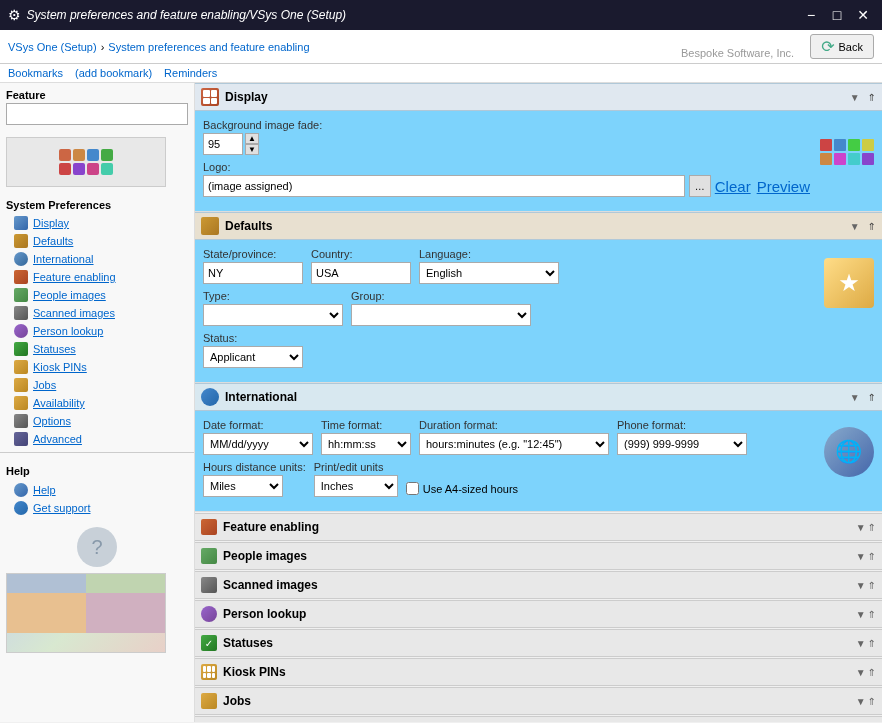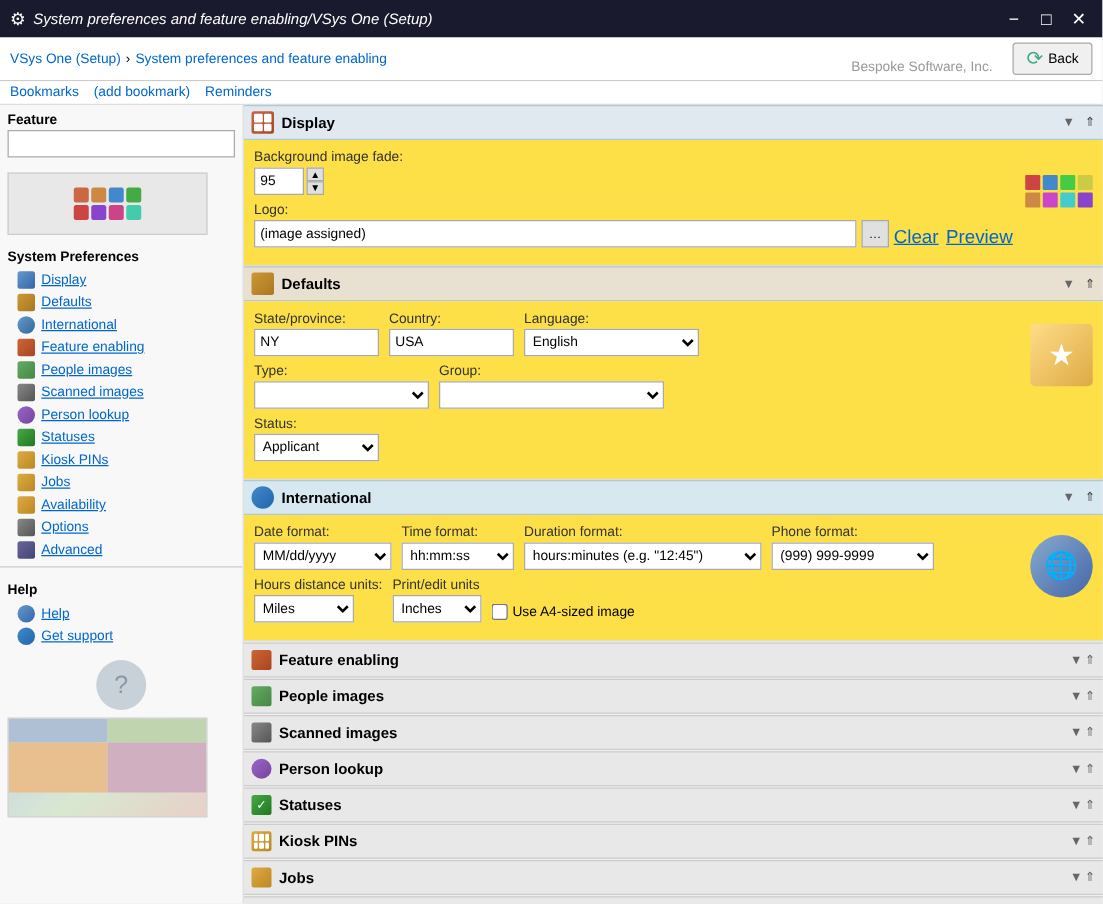--- a/index.html
+++ b/index.html
@@ -141,21 +141,21 @@
       display: flex;
       align-items: center;
       padding: 4px 6px;
       cursor: pointer;
       user-select: none;
     }
     .section-header-label { font-size: 12px; font-weight: bold; flex: 1; }
 
     
     .section-body {
-      background: #fde047;
+      background: #7dd3fc;
       padding: 8px;
       border-bottom: 1px solid #ddd;
     }
 
     
     .form-row { display: flex; align-items: flex-start; gap: 8px; margin-bottom: 6px; }
     .form-group { display: flex; flex-direction: column; gap: 2px; }
     .form-label { font-size: 11px; color: #333; }
     .form-input {
       height: 22px;
@@ -176,21 +176,21 @@
     }
     .spinner-btn {
       width: 14px; height: 11px;
       background: #e0e0e0;
       border: 1px solid #aaa;
       font-size: 8px;
       cursor: pointer;
       display: flex; align-items: center; justify-content: center;
       padding: 0;
     }
-    .logo-row { display: flex; align-items: flex-end; gap: 4px; margin-bottom: 6px; }
+    .logo-row { display: flex; align-items: center; gap: 4px; margin-bottom: 6px; }
     .logo-input { flex: 1; height: 22px; border: 1px solid #aaa; padding: 0 4px; font-size: 11px; }
     .logo-browse-btn {
       width: 22px; height: 22px;
       background: #e0e0e0;
       border: 1px solid #aaa;
       cursor: pointer;
       display: flex; align-items: center; justify-content: center;
       font-size: 10px;
     }
     .logo-actions { display: flex; gap: 6px; }
@@ -536,27 +536,27 @@
             </div>
             <div class="intl-row" style="align-items:flex-end;">
               <div class="intl-group">
                 <label class="form-label">Hours distance units:</label>
                 <select class="form-select" style="width:80px;">
                   <option>Miles</option>
                 </select>
               </div>
               <div class="intl-group">
                 <label class="form-label">Print/edit units</label>
-                <select class="form-select" style="width:71px;">
+                <select class="form-select" style="width:84px;">
                   <option>Inches</option>
                 </select>
               </div>
               <div class="form-checkbox" style="padding-bottom:2px;">
                 <input type="checkbox" id="a4check" style="">
-                <label for="a4check">Use A4-sized image</label>
+                <label for="a4check">Use A4-sized hours</label>
               </div>
             </div>
           </div>
 
           <div style="width:50px;height:50px;background:linear-gradient(135deg,#88aacc,#4466aa);border-radius:50%;display:flex;align-items:center;justify-content:center;margin-top:8px;margin-left:10px;">
             <div style="color:#fff;font-size:22px;">🌐</div>
           </div>
         </div>
       </div>
     </div>

